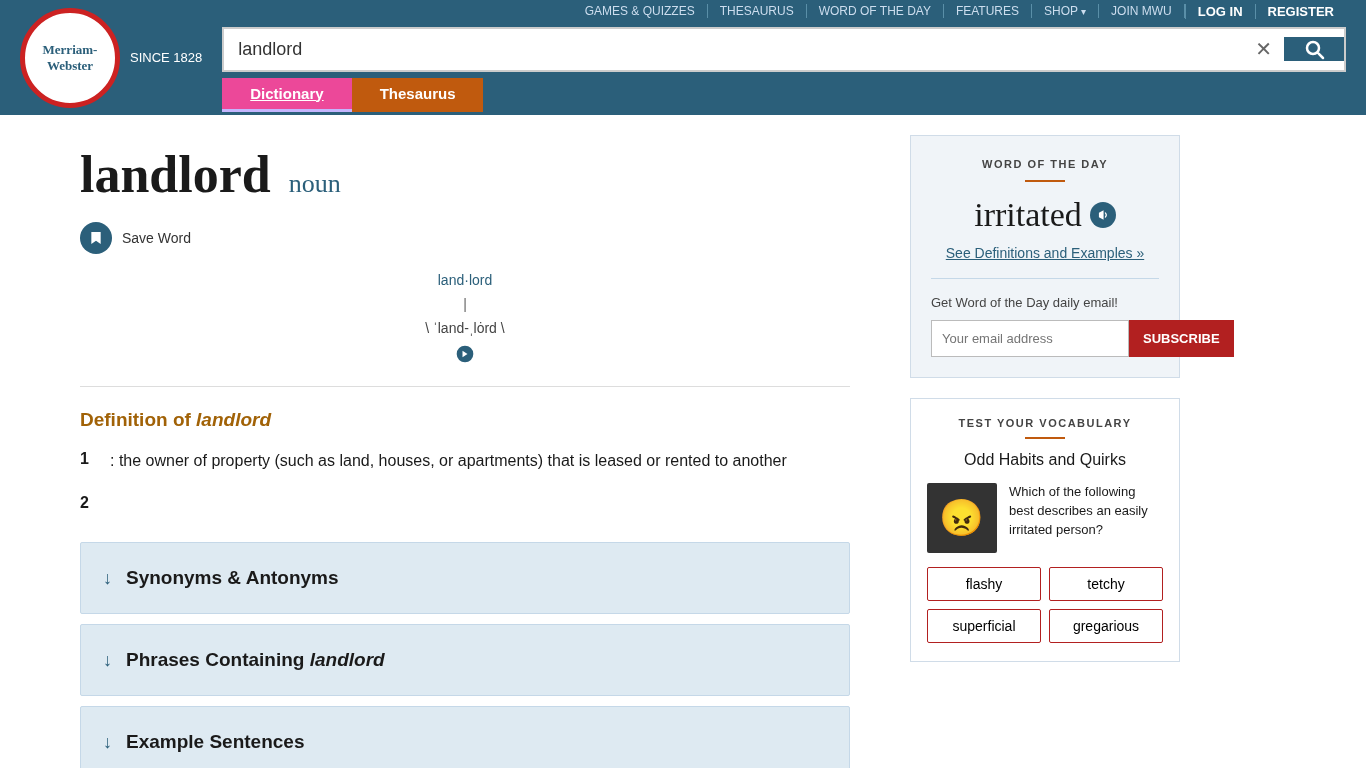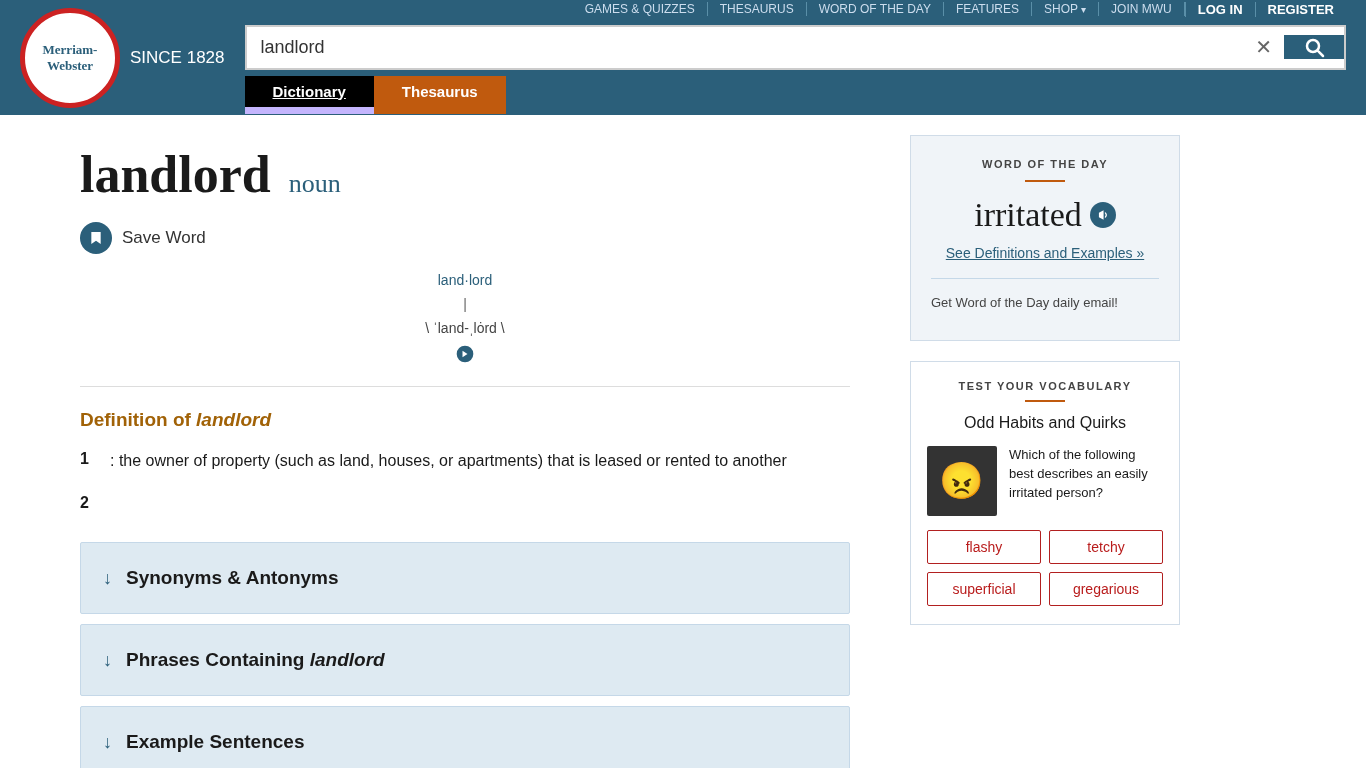--- a/index.html
+++ b/index.html
@@ -34,21 +34,21 @@
     }
     .logo-text {
       font-size: 13px;
       font-weight: bold;
       color: #2b5f7a;
       text-align: center;
       line-height: 1.2;
     }
     .since-text {
       color: #fff;
-      font-size: 17px;
+      font-size: 13px;
       font-family: Arial, sans-serif;
       margin-left: 10px;
       white-space: nowrap;
     }
     .header-right {
       flex: 1;
       display: flex;
       flex-direction: column;
     }
     .top-nav {
@@ -119,23 +119,23 @@
     }
     .tab {
       padding: 7px 28px;
       font-family: Arial, sans-serif;
       font-size: 15px;
       cursor: pointer;
       text-decoration: none;
       font-weight: bold;
     }
     .tab-dict {
-      background: #000000;
+      background: #ec4899;
       color: #fff;
-      border-bottom: 7px solid #c4b5fd;
+      border-bottom: 3px solid #c4b5fd;
       text-decoration: underline;
     }
     .tab-thes {
       background: #c05a0e;
       color: #fff;
     }
 
     
     .main-container {
       display: flex;
@@ -182,21 +182,21 @@
       border-radius: 50%;
       display: flex;
       align-items: center;
       justify-content: center;
       cursor: pointer;
       flex-shrink: 0;
     }
     .save-icon svg { fill: #fff; width: 16px; height: 16px; }
     .save-label {
       font-family: Arial, sans-serif;
-      font-size: 17px;
+      font-size: 14px;
       color: #333;
     }
 
     
     .pronunciation {
       font-family: Arial, sans-serif;
       font-size: 14px;
       color: #2b5f7a;
       margin-bottom: 22px;
       display: flex;
@@ -413,21 +413,21 @@
       line-height: 1.45;
     }
     .vocab-options {
       display: grid;
       grid-template-columns: 1fr 1fr;
       gap: 8px;
     }
     .vocab-option {
       border: 1px solid #b22020;
       background: #fff;
-      color: #b91c1c;
+      color: #000000;
       padding: 8px 6px;
       font-family: Arial, sans-serif;
       font-size: 14px;
       cursor: pointer;
       text-align: center;
       border-radius: 2px;
     }
 
     
     .content-divider {
@@ -570,20 +570,24 @@
         <div class="wotd-audio">
           <svg viewBox="0 0 24 24">
             <polygon points="5,8 13,4 13,20 5,16" fill="#fff"></polygon>
             <path d="M16 8.5a5 5 0 0 1 0 7" stroke="#fff" stroke-width="2" fill="none" stroke-linecap="round"></path>
           </svg>
         </div>
       </div>
       <a href="#" class="wotd-see-link">See Definitions and Examples »</a>
       <hr class="wotd-divider">
       <div class="wotd-email-label">Get Word of the Day daily email!</div>
+      <div class="email-row">
+        <input class="email-input" type="email" placeholder="Your email address" style="">
+        <button class="subscribe-btn">SUBSCRIBE</button>
+      </div>
     </div>
 
     <div class="vocab-box">
       <div class="vocab-label">TEST YOUR VOCABULARY</div>
       <div class="vocab-underline"></div>
       <div class="vocab-title">Odd Habits and Quirks</div>
       <div class="vocab-content">
         <div class="vocab-img">
           <span>😠</span>
         </div>

